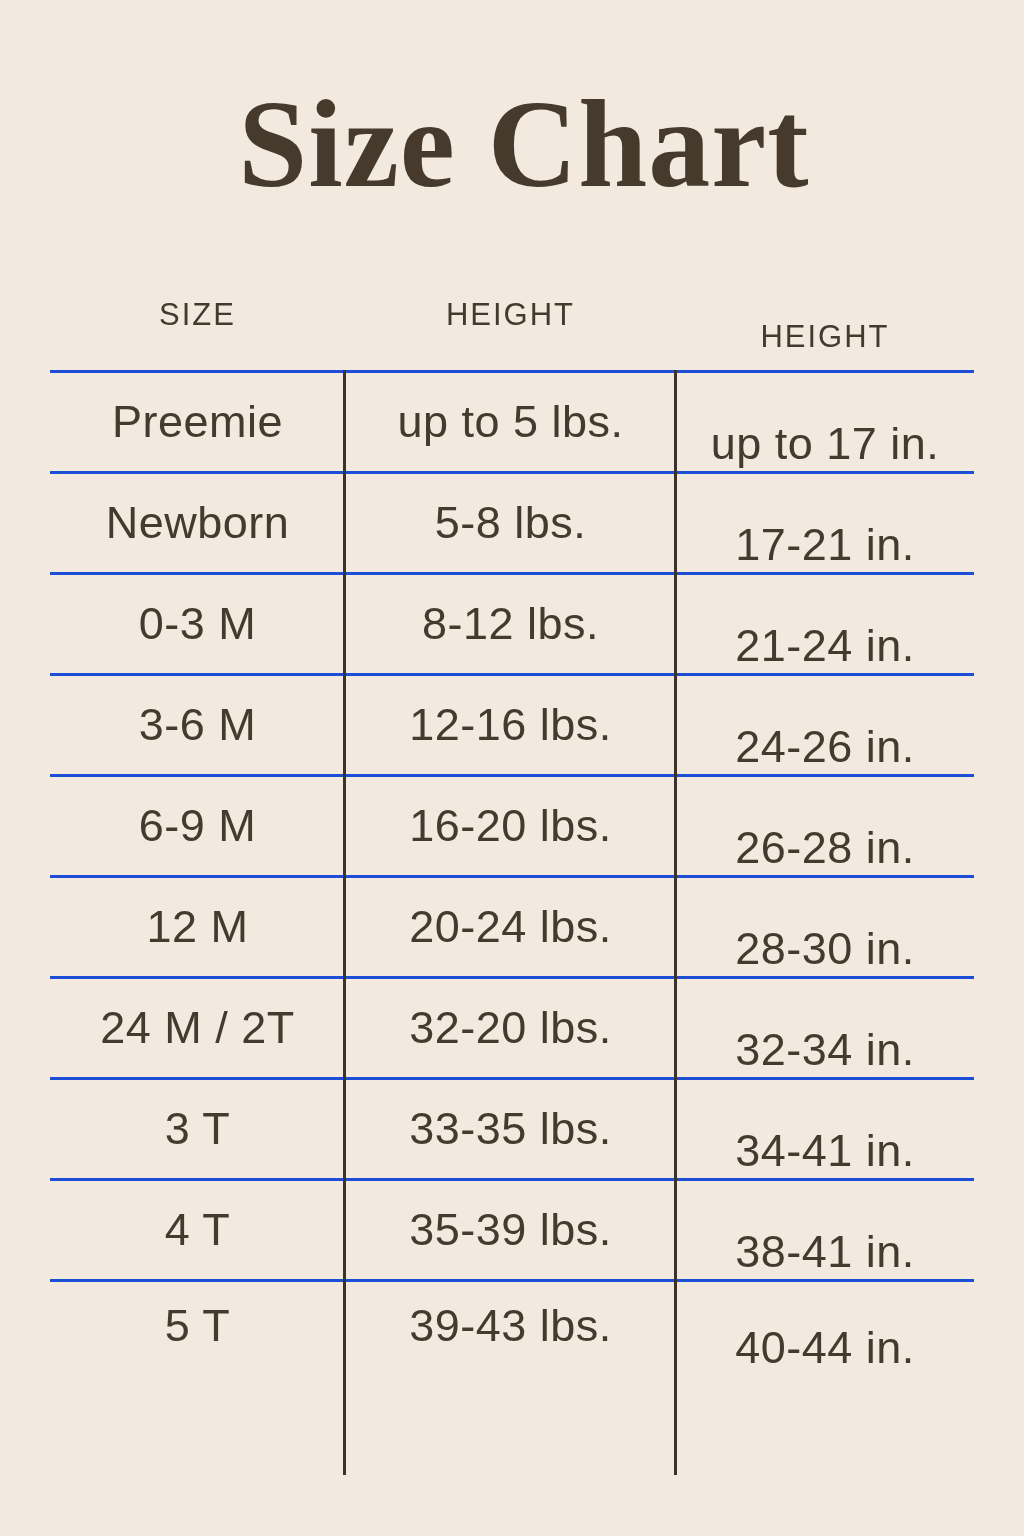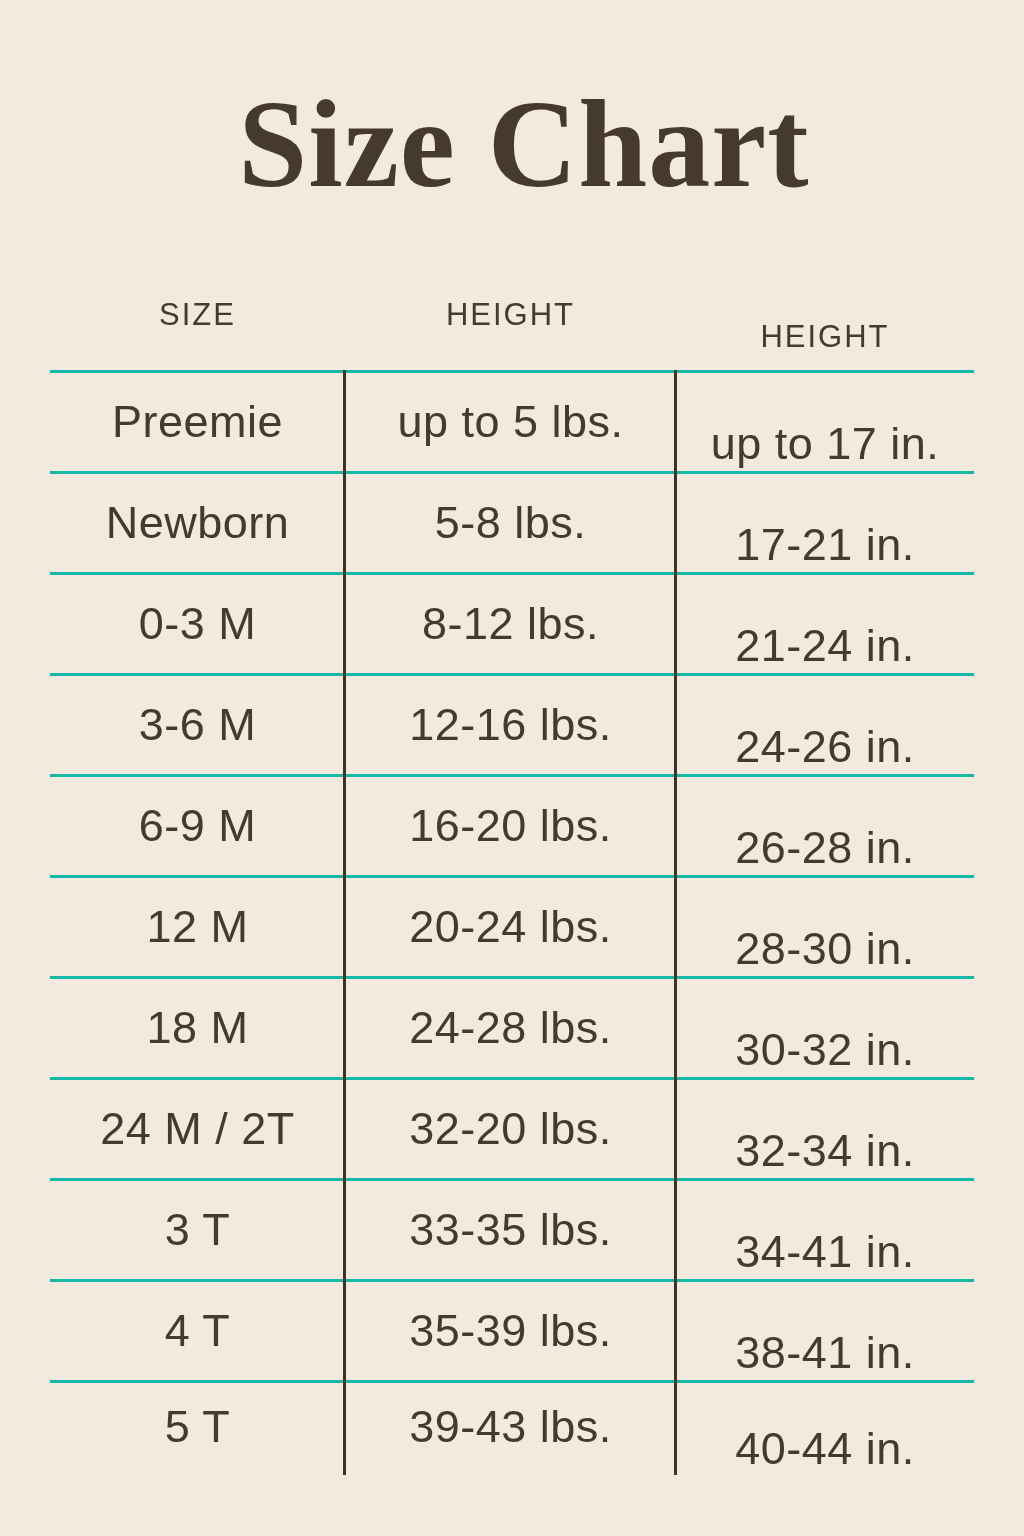--- a/index.html
+++ b/index.html
@@ -47,21 +47,21 @@
   }
   .size-table {
     position: absolute;
     top: 370px;
     left: 50px;
     width: 924px;
   }
   .table-row {
     display: flex;
     height: 101px;
-    border-top: 3px solid #14b8a6;
+    border-top: 3px solid #1d4ed8;
     box-sizing: border-box;
     align-items: center;
   }
   .table-row.last {
     height: 91px;
   }
   .cell {
     text-align: center;
     font-size: 45px;
     color: #443a2d;
@@ -118,25 +118,20 @@
       <div class="cell c0">6-9 M</div>
       <div class="cell c1">16-20 lbs.</div>
       <div class="cell c2">26-28 in.</div>
     </div>
     <div class="table-row">
       <div class="cell c0">12 M</div>
       <div class="cell c1">20-24 lbs.</div>
       <div class="cell c2">28-30 in.</div>
     </div>
     <div class="table-row">
-      <div class="cell c0">18 M</div>
-      <div class="cell c1">24-28 lbs.</div>
-      <div class="cell c2">30-32 in.</div>
-    </div>
-    <div class="table-row">
       <div class="cell c0">24 M / 2T</div>
       <div class="cell c1">32-20 lbs.</div>
       <div class="cell c2">32-34 in.</div>
     </div>
     <div class="table-row">
       <div class="cell c0">3 T</div>
       <div class="cell c1">33-35 lbs.</div>
       <div class="cell c2">34-41 in.</div>
     </div>
     <div class="table-row">

